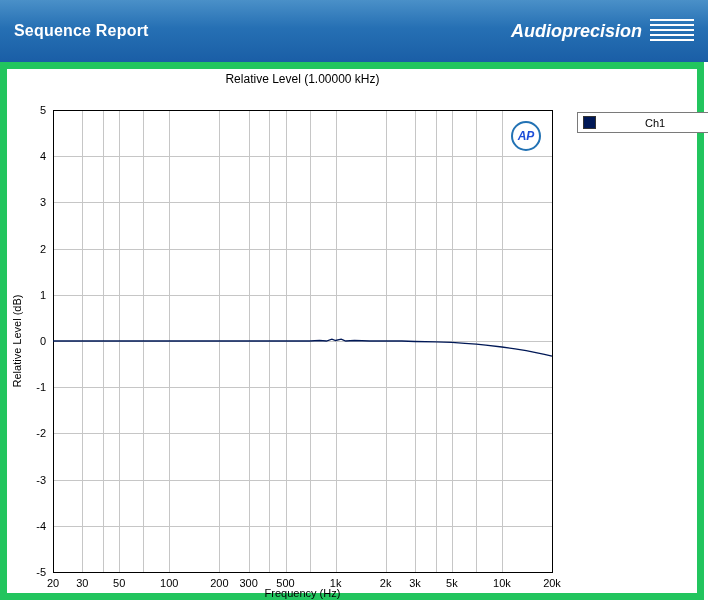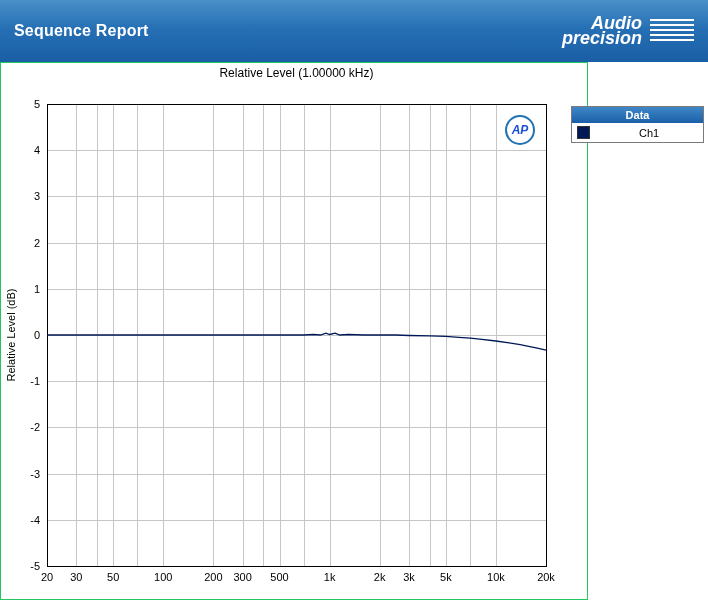--- a/index.html
+++ b/index.html
@@ -11,30 +11,30 @@
   }
   
   .banner{
     position:absolute;top:0;left:0;width:708px;height:62px;box-sizing:border-box;
     background:linear-gradient(to bottom,#4a90c8 0%,#2670b4 45%,#1a5ea6 100%);
     display:flex;align-items:center;justify-content:space-between;
     padding:16px 14px;
   }
   .win-title{color:#ffffff;font-weight:bold;font-size:16px;letter-spacing:0.2px;}
   .ap-logo{display:flex;align-items:center;}
-  .ap-words{display:flex;flex-direction:column;align-items:flex-end;color:#fff;
+  .ap-words{display:flex;flex-direction:row;align-items:flex-end;color:#fff;
     font-style:italic;font-weight:bold;line-height:15px;font-size:18px;}
   .ap-eq{
     width:44px;height:25px;margin-left:8px;
     background:repeating-linear-gradient(to bottom,#ffffff 0 2px,rgba(255,255,255,0) 2px 5px);
   }
   
   .chart-panel{
-    position:absolute;top:62px;left:0;width:588px;height:538px;box-sizing:border-box;
-    background:#ffffff;border:1px solid #22c55e;
+    position:absolute;top:62px;left:0;width:704px;height:538px;box-sizing:border-box;
+    background:#ffffff;border:7px solid #22c55e;
   }
   .chart-title{
     position:absolute;top:3px;left:46px;width:499px;text-align:center;
     font-size:12px;color:#000;
   }
   .chart-timestamp{
     position:absolute;top:21px;right:163px;font-size:12px;color:#000;
   }
   #plot{position:absolute;top:0;left:0;width:708px;height:538px;
     font-family:"Liberation Sans", sans-serif;}
@@ -135,23 +135,23 @@
       <text x="39" y="229.8" text-anchor="end" font-size="11" fill="#000">1</text>
       <text x="39" y="276" text-anchor="end" font-size="11" fill="#000">0</text>
       <text x="39" y="322.2" text-anchor="end" font-size="11" fill="#000">-1</text>
       <text x="39" y="368.4" text-anchor="end" font-size="11" fill="#000">-2</text>
       <text x="39" y="414.6" text-anchor="end" font-size="11" fill="#000">-3</text>
       <text x="39" y="460.8" text-anchor="end" font-size="11" fill="#000">-4</text>
       <text x="39" y="507" text-anchor="end" font-size="11" fill="#000">-5</text>
     </svg>
 
   <div class="ylabel">Relative Level (dB)</div>
+  <div class="xlabel">Frequency (Hz)</div>
 
   <div class="ap-badge">AP</div>
 
   <div class="legend">
-    <div class="legend-header">Data</div>
     <div class="legend-row">
       <span class="swatch" style="background: rgb(0, 24, 86);"></span>
       <span>Ch1</span>
     </div>
   </div>
 </div>
 
 </body></html>

